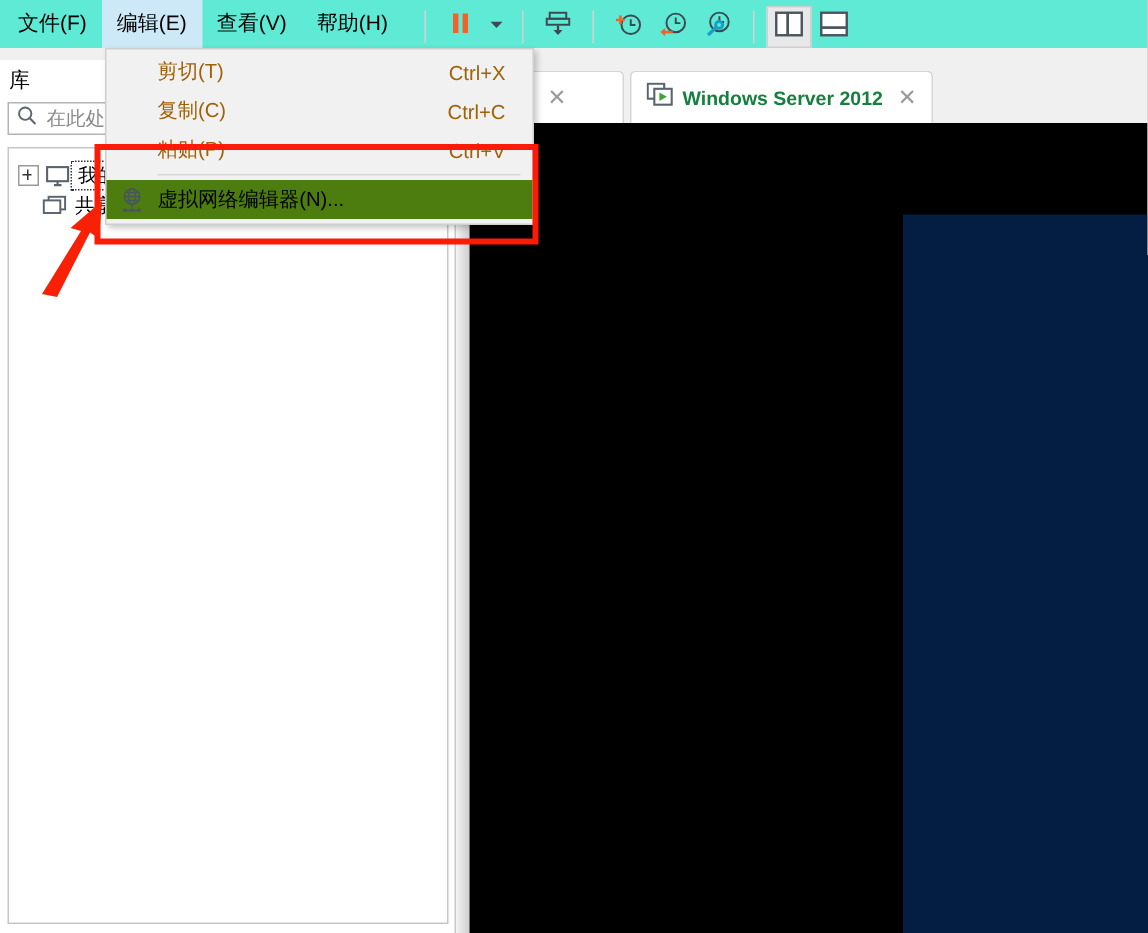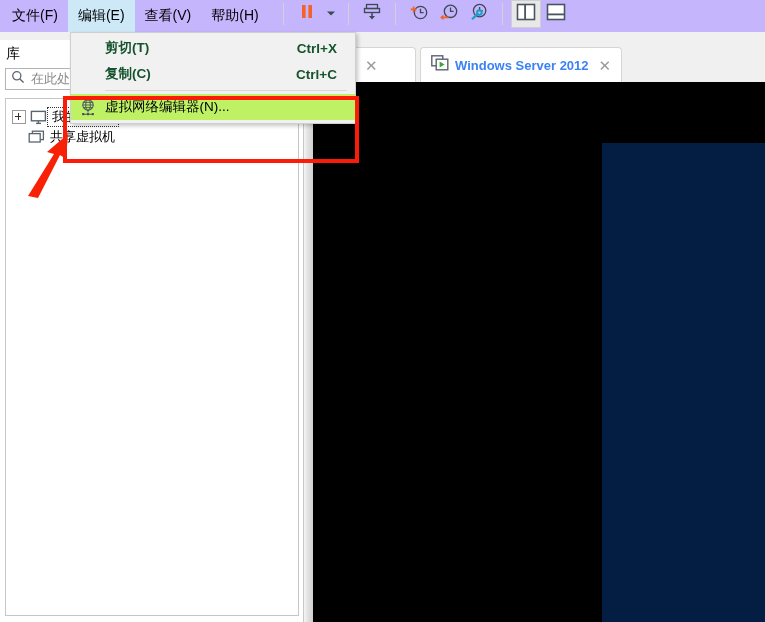--- a/index.html
+++ b/index.html
@@ -12,22 +12,22 @@
   #app {
     position: relative;
     width: 765px; height: 622px;
     background: #ffffff;
   }
 
   
   .menubar {
     position: absolute; left: 0; top: 0;
     width: 765px; height: 32px;
-    background: #c4b5fd;
-    display: flex; align-items: flex-start;
+    background: #5eead4;
+    display: flex; align-items: flex-end;
     box-sizing: border-box;
   }
   .menu-item {
     height: 32px;
     padding: 0 10px;
     display: flex; align-items: center;
     font-size: 14px; color: #000;
     white-space: nowrap;
     cursor: default;
   }
@@ -69,21 +69,21 @@
     background: #ffffff;
     border: 1px solid #d6d6d6;
     border-bottom: none;
     border-radius: 4px 4px 0 0;
     display: flex; align-items: center;
     padding: 0 8px 0 10px;
     box-sizing: border-box;
     cursor: default;
   }
   .tab-label {
-    font-size: 13px; color: #3b82f6;
+    font-size: 13px; color: #15803d;
     font-weight: bold;
     white-space: nowrap;
     margin-left: 6px;
   }
   .tab-label.plain { font-weight: normal; margin-left: 0; }
   .tab-close {
     margin-left: 10px;
     font-size: 15px;
     color: #9a9a9a;
     line-height: 1;
@@ -197,32 +197,32 @@
     box-sizing: border-box;
     z-index: 40;
   }
   .dd-item {
     position: relative;
     height: 26px;
     display: flex; align-items: center;
     padding-left: 0;
     cursor: default;
   }
-  .dd-item.highlight { background: #bef264; }
+  .dd-item.highlight { background: #4d7c0f; }
   .dd-icon {
     width: 34px; flex: none;
     display: flex; align-items: center; justify-content: center;
   }
   .dd-label {
     font-size: 13.5px;
     color: #000;
     white-space: nowrap;
   }
   .dd-item.disabled .dd-label,
-  .dd-item.disabled .dd-accel { color: #14532d; font-weight: bold; }
+  .dd-item.disabled .dd-accel { color: #a16207; }
   .dd-accel {
     position: absolute; right: 18px;
     font-size: 13.5px; color: #333;
     white-space: nowrap;
   }
   .dd-sep {
     height: 1px; background: #d8d8d8;
     margin: 3px 8px 3px 34px;
   }
 
@@ -420,20 +420,25 @@
       <span class="dd-label">剪切(T)</span>
       <span class="dd-accel">Ctrl+X</span>
     </div>
 
     <div class="dd-item disabled">
       <span class="dd-icon"></span>
       <span class="dd-label">复制(C)</span>
       <span class="dd-accel">Ctrl+C</span>
     </div>
 
+    <div class="dd-item disabled">
+      <span class="dd-icon"></span>
+      <span class="dd-label">粘贴(P)</span>
+      <span class="dd-accel">Ctrl+V</span>
+    </div>
 
     <div class="dd-sep"></div>
 
     <div class="dd-item highlight">
       <span class="dd-icon">
         <svg width="18" height="18" viewBox="0 0 18 18">
           <circle cx="9" cy="7" r="5.2" fill="none" stroke="#4a5560" stroke-width="1.1"></circle>
           <ellipse cx="9" cy="7" rx="2.3" ry="5.2" fill="none" stroke="#4a5560" stroke-width="1"></ellipse>
           <path d="M3.9,7 L14.1,7 M4.6,4.4 L13.4,4.4 M4.6,9.6 L13.4,9.6" stroke="#4a5560" stroke-width="0.9"></path>
           <path d="M9,12.2 L9,14.4 M3.6,16.2 L14.4,16.2" stroke="#4a5560" stroke-width="1.1"></path>

